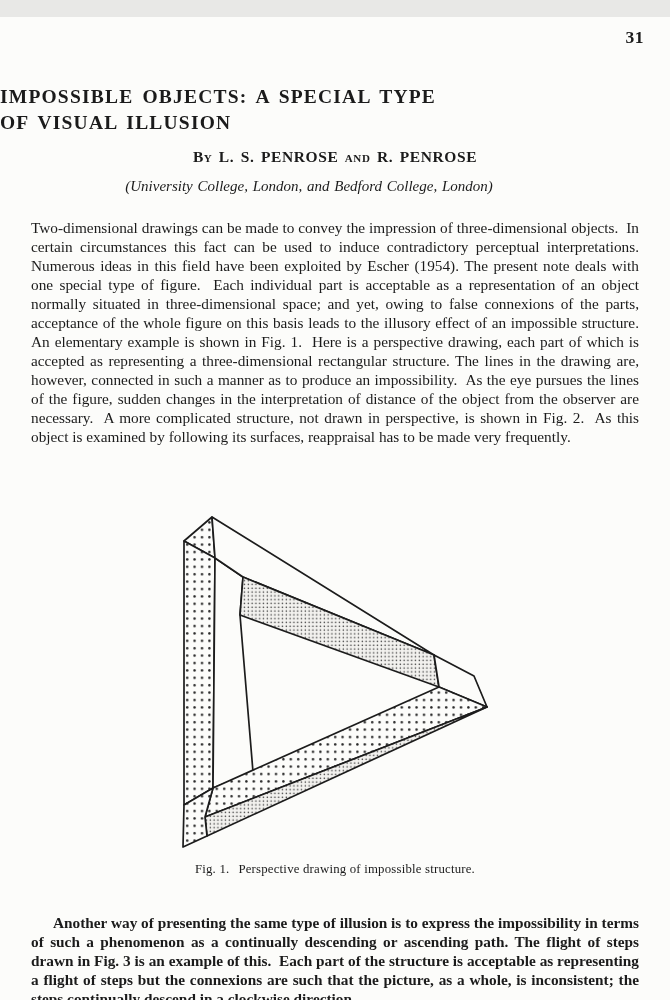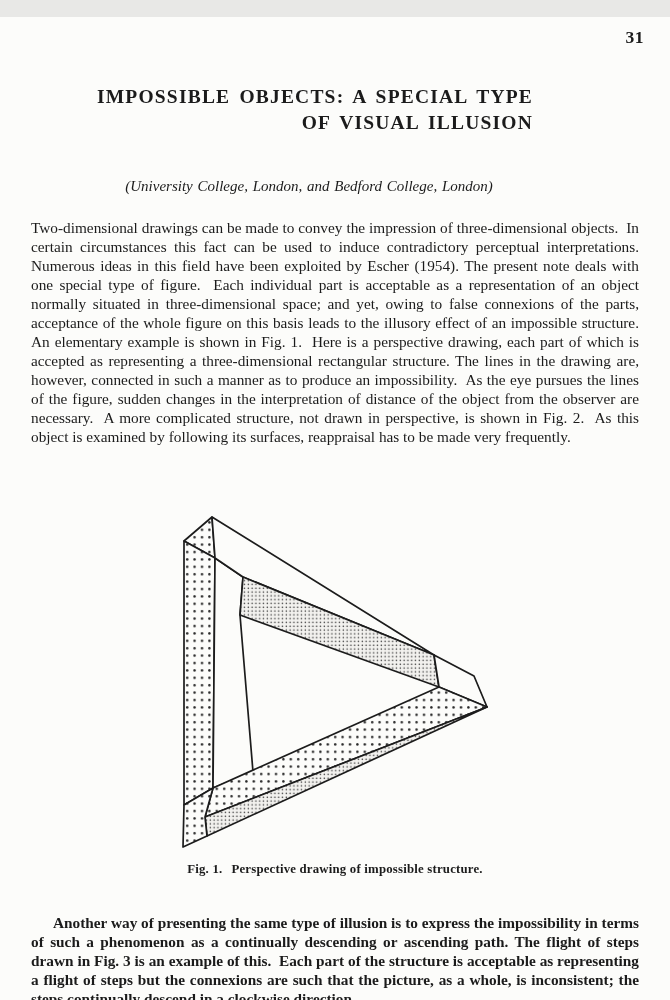--- a/index.html
+++ b/index.html
@@ -5,21 +5,21 @@
   html,body{margin:0;padding:0;background:#e8e8e6;}
   #page{
     position:relative; width:670px; height:1000px; margin:17px auto;
     background:#fcfcfa; color:#1b1b1b; overflow:hidden;
     font-family:"Liberation Serif", serif;
   }
   .abs{position:absolute;}
   #page-number{
     top:10px; right:26px; font-size:17.5px; font-weight:bold; letter-spacing:.5px;
   }
-  #title-block{ top:67px; left:0; width:533px; text-align:right; }
+  #title-block{ top:67px; left:0; width:533px; text-align:left; }
   .title-line{
     font-size:19.5px; font-weight:bold; letter-spacing:1.2px;
     line-height:26px; word-spacing:3px;
   }
   #byline{
     top:131px; left:0; width:670px; text-align:center;
     font-size:15.5px; font-weight:bold; letter-spacing:.6px; word-spacing:2px;
   }
   .sc{ font-variant:small-caps; }
   #affiliation{
@@ -29,40 +29,46 @@
   .body-para{
     left:31px; width:608px;
     font-size:15.3px; line-height:19px;
     text-align:justify; white-space:pre-wrap;
   }
   #para-1{ top:201px; }
   #para-2{ top:896px; text-indent:22px;font-weight:bold; }
   #figure-svg{ top:0; left:0; width:670px; height:1000px; }
   #figure-caption{
     top:845px; left:0; width:670px; text-align:center;
-    font-size:12.8px; font-weight:bold; letter-spacing:.2px;
+    font-size:12.8px; font-weight:normal; letter-spacing:.2px;
   }
   .cap-gap{ display:inline-block; width:9px; }
   .face{ stroke:#1c1c1c; stroke-width:1.7; stroke-linejoin:round; }
   .face-white{ fill:#fcfcfa; }
   .face-sparse{ fill:url(#dots-sparse); }
   .face-fine{ fill:url(#dots-fine); }
 </style>
 </head>
 <body>
 
 <div id="page">
 
   <div id="page-number" class="abs">31</div>
 
   <div id="title-block" class="abs">
     <div class="title-line">IMPOSSIBLE OBJECTS: A SPECIAL TYPE</div>
     <div class="title-line">OF VISUAL ILLUSION</div>
   </div>
 
+  <div id="byline" class="abs">
+    <span class="sc">By</span>
+    <span>L. S. PENROSE</span>
+    <span class="sc">and</span>
+    <span>R. PENROSE</span>
+  </div>
 
   <div id="affiliation" class="abs">(University College, London, and Bedford College, London)</div>
 
   <div id="para-1" class="abs body-para">Two-dimensional drawings can be made to convey the impression of three-dimensional objects.  In certain circumstances this fact can be used to induce contradictory perceptual interpretations.  Numerous ideas in this field have been exploited by Escher (1954). The present note deals with one special type of figure.  Each individual part is acceptable as a representation of an object normally situated in three-dimensional space; and yet, owing to false connexions of the parts, acceptance of the whole figure on this basis leads to the illusory effect of an impossible structure.  An elementary example is shown in Fig. 1.  Here is a perspective drawing, each part of which is accepted as representing a three-dimensional rectangular structure. The lines in the drawing are, however, connected in such a manner as to produce an impossibility.  As the eye pursues the lines of the figure, sudden changes in the interpretation of distance of the object from the observer are necessary.  A more complicated structure, not drawn in perspective, is shown in Fig. 2.  As this object is examined by following its surfaces, reappraisal has to be made very frequently.</div>
 
   <svg id="figure-svg" class="abs" viewBox="0 0 670 1000" xmlns="http://www.w3.org/2000/svg">
     <defs>
       <pattern id="dots-sparse" width="7.4" height="7.4" patternUnits="userSpaceOnUse">
         <rect width="7.4" height="7.4" fill="#fcfcfa"></rect>
         <circle cx="2.2" cy="2.2" r="1.25" fill="#2a2a2a"></circle>

